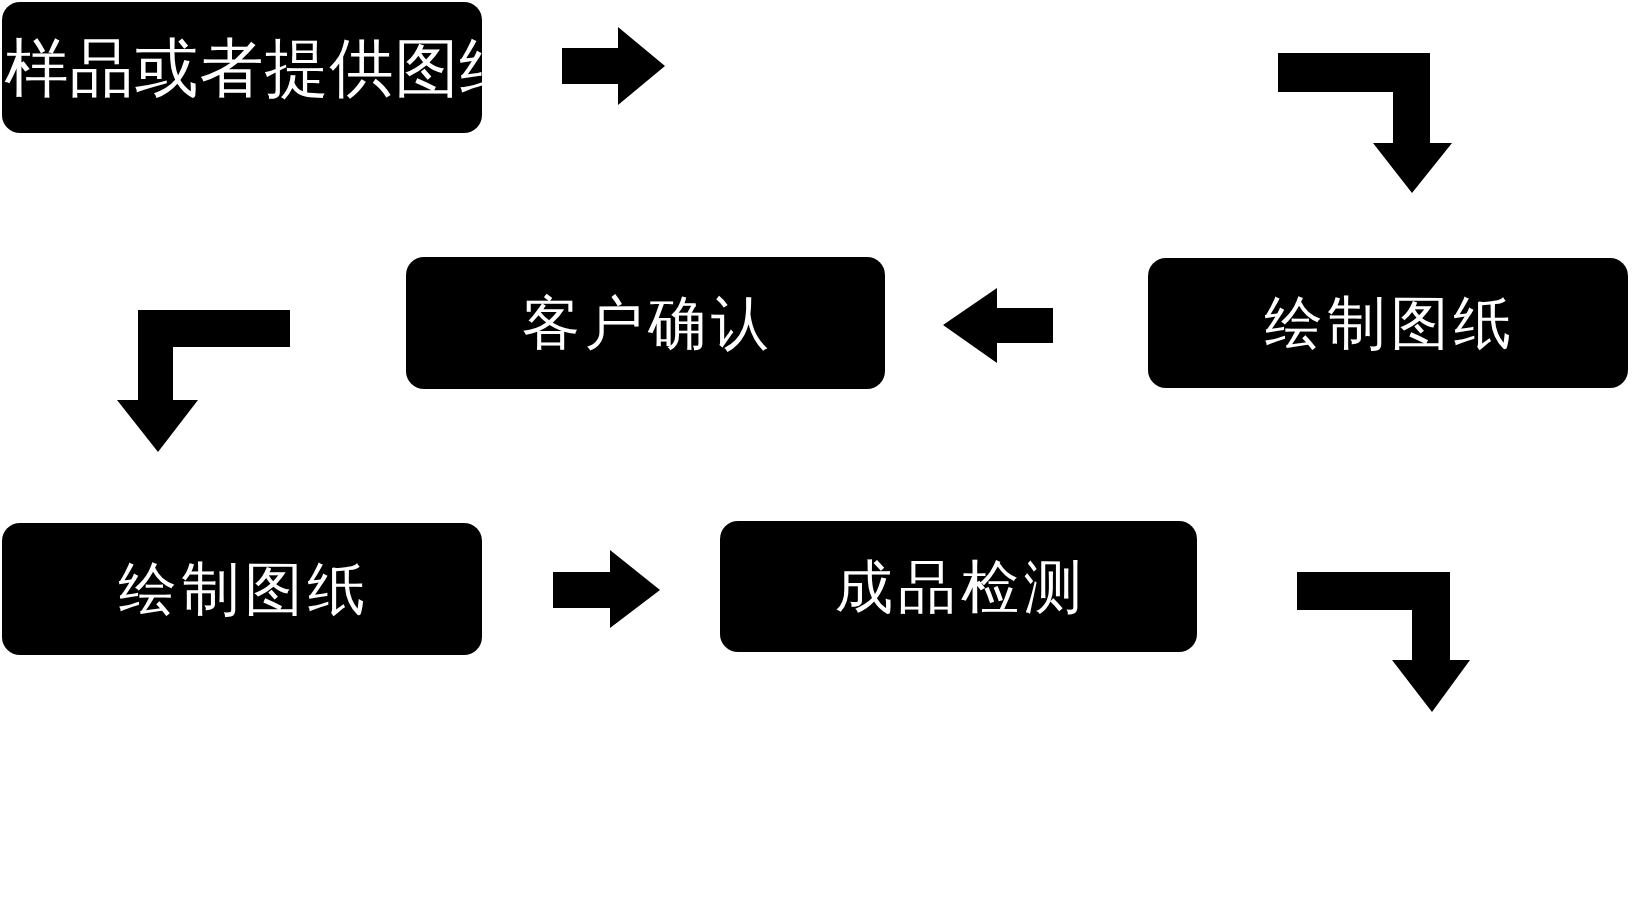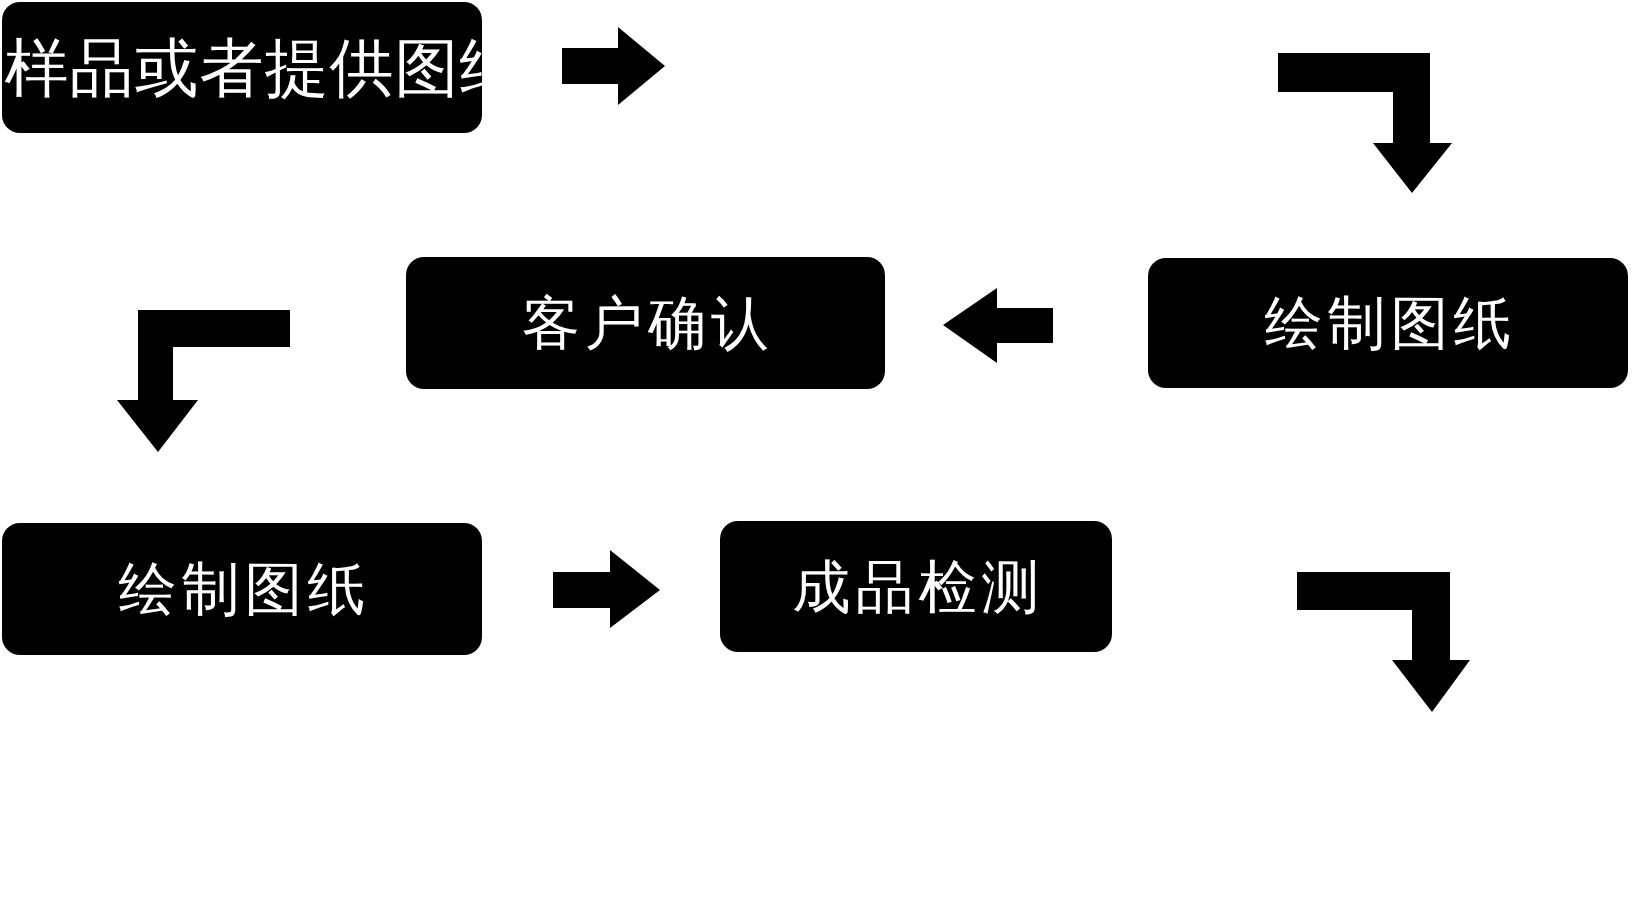--- a/index.html
+++ b/index.html
@@ -84,21 +84,21 @@
   </svg>
 
   <div class="node" style="left:2px; top:523px; width:480px; height:132px;">
     <span class="label">绘制图纸</span>
   </div>
 
   <svg class="connector" style="left:553px; top:550px;" width="107" height="78" viewBox="0 0 107 78">
     <polygon points="0,22 57,22 57,0 107,40 57,78 57,58 0,58"></polygon>
   </svg>
 
-  <div class="node" style="left:720px; top:521px; width:392px; height:131px;">
+  <div class="node" style="left:720px; top:521px; width:477px; height:131px;">
     <span class="label">成品检测</span>
   </div>
 
   <svg class="connector" style="left:1297px; top:572px;" width="173" height="140" viewBox="0 0 173 140">
     <polygon points="0,0 153,0 153,88 173,88 135,140 95,88 115,88 115,38 0,38"></polygon>
   </svg>
 
 
 </div>
 

